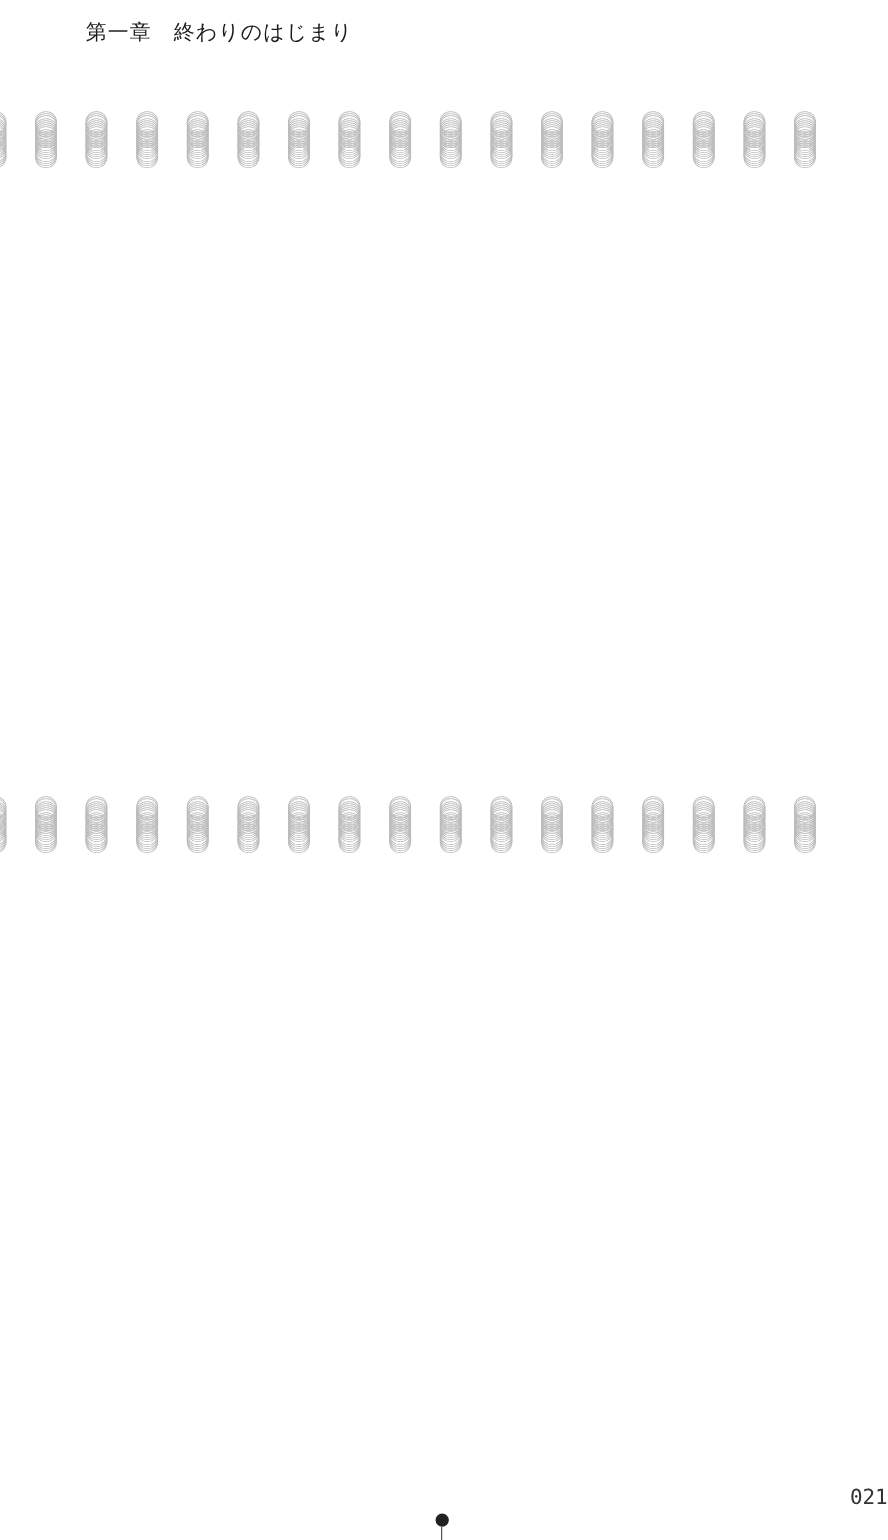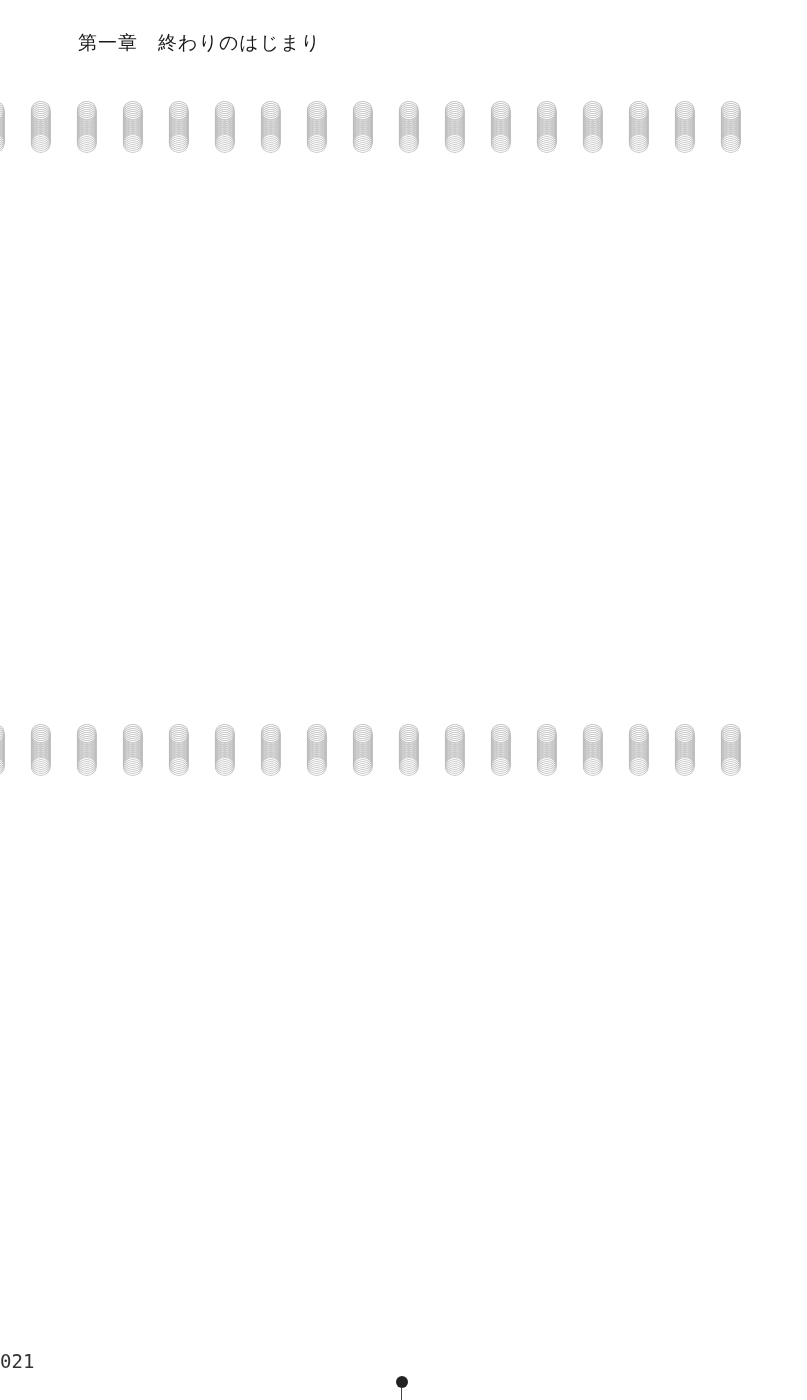--- a/index.html
+++ b/index.html
@@ -2,35 +2,35 @@
 <html><head>
   <meta charset="utf-8">
   <style>
     html, body { margin: 0; padding: 0; }
     body {
       width: 807px; height: 1400px; background: #ffffff; color: #1a1a1a;
       font-family: "DejaVu Serif", "Liberation Serif", serif;
       position: relative; overflow: hidden;
     }
     .running-head {
-      position: absolute; left: 78px; top: 30px;
+      position: absolute; left: 78px; top: 16px;
       font-size: 19px; letter-spacing: 1px;
     }
     .block {
       position: absolute; right: 60px; left: 60px;
       display: flex; flex-direction: row-reverse; gap: 13px;
     }
     .block.upper { top: 82px; height: 600px; }
     .block.lower { top: 705px; height: 610px; }
     .col {
       writing-mode: vertical-rl; font-size: 23px; line-height: 33px;
       width: 33px; color: #bbbbbb; letter-spacing: 2px;
     }
     .page-number {
-      position: absolute; left: 0; right: 0; top: 1350px; text-align: left;
+      position: absolute; left: 0; right: 0; top: 1350px; text-align: right;
       font-family: "DejaVu Sans Mono", monospace; font-size: 19px; color: #333;
     }
     .page-dot {
       position: absolute; left: 396px; top: 1376px; width: 12px; height: 12px;
       background: #222; border-radius: 50%;
     }
     .page-tick {
       position: absolute; left: 401px; top: 1388px; width: 1px; height: 12px; background: #444;
     }
   </style>

